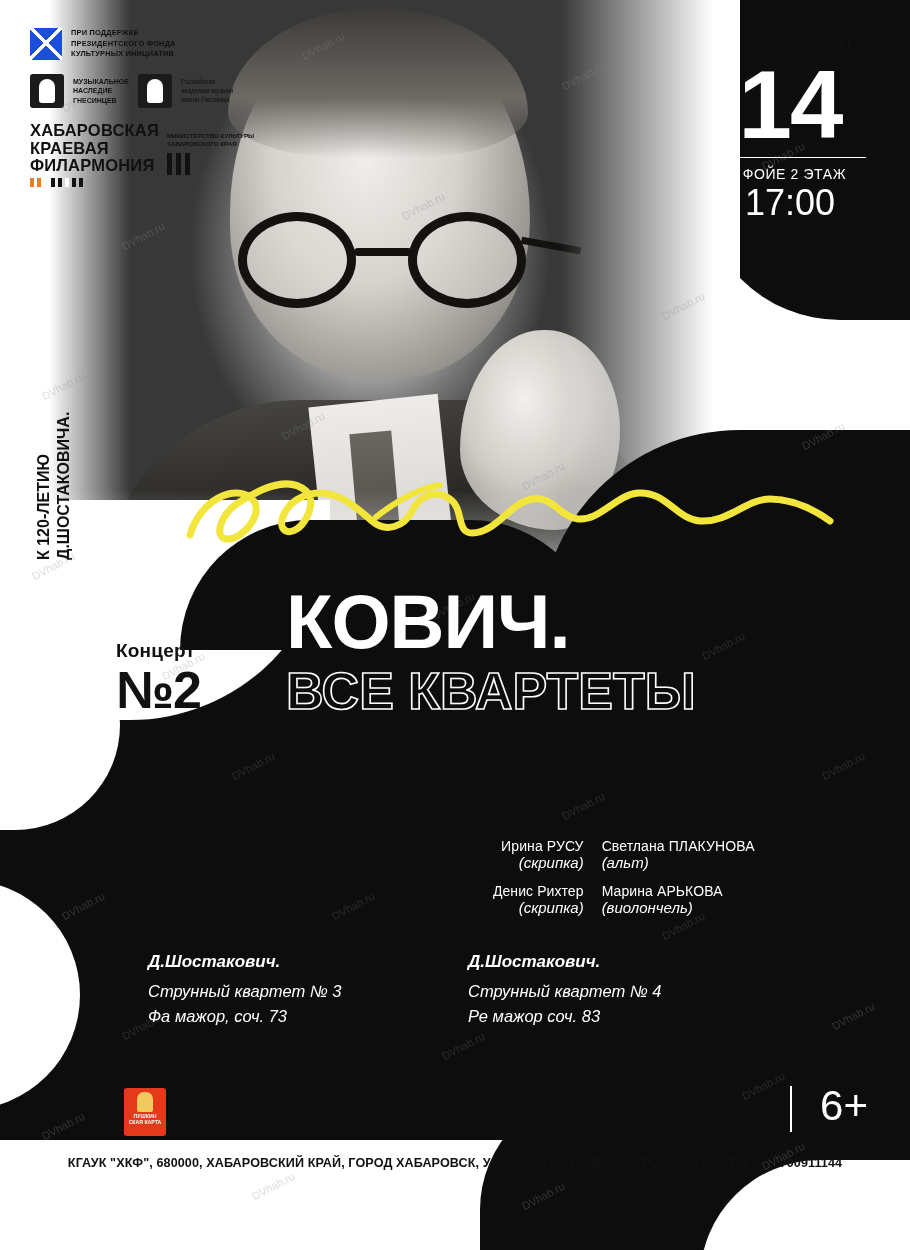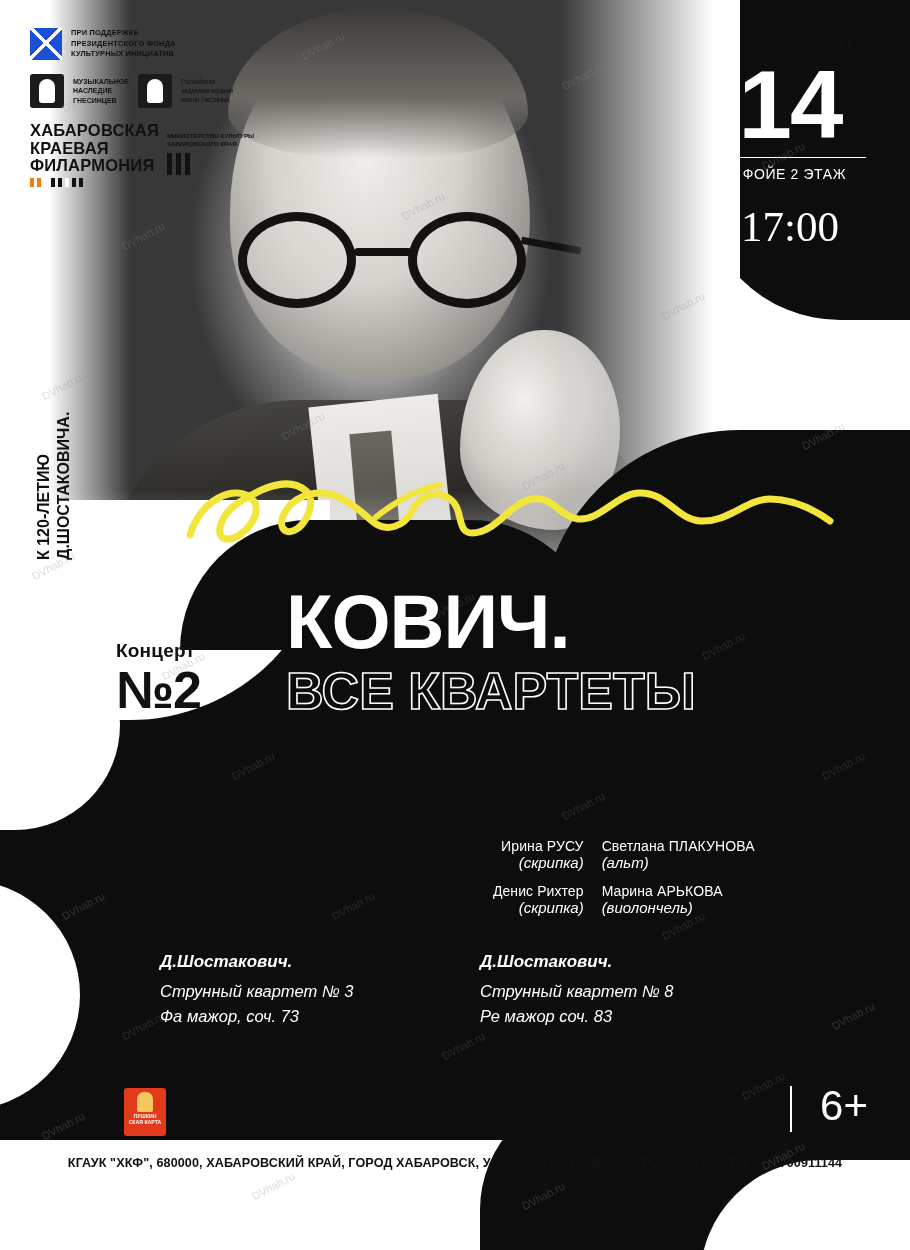--- a/index.html
+++ b/index.html
@@ -227,21 +227,21 @@
   .bars-small { display: flex; gap: 3px; margin-top: 3px; }
   .bar-s { width: 4px; height: 9px; }
 
   
   .datebox { position: absolute; right: 30px; top: 32px; width: 180px; text-align: center; z-index: 25; color: #fff; }
   .year { font-size: 20px; letter-spacing: 1px; color: #111; text-align: right; padding-right: 4px; }
   .day { font-size: 96px; font-weight: bold; line-height: .92; letter-spacing: -2px; margin-top: 6px; text-align: center; }
   .month { font-size: 22px; font-weight: bold; letter-spacing: .5px; margin-top: 2px; }
   .hr-thin { height: 1px; background: #fff; margin: 8px 14px; }
   .venue { font-size: 14px; letter-spacing: .6px; }
-  .time { font-size: 43px; margin-top: 20px; letter-spacing: 0; font-family: Liberation Serif, serif; }
+  .time { font-size: 36px; margin-top: 0; letter-spacing: 0; }
 
   
   .signature { position: absolute; left: 180px; top: 455px; width: 660px; height: 120px; z-index: 26; }
 
   
   .vert {
     position: absolute; left: 34px; top: 560px;
     transform: rotate(-90deg); transform-origin: left top;
     font-size: 16px; font-weight: bold; line-height: 1.25; color: #111;
     width: 240px; text-transform: uppercase;
@@ -266,21 +266,21 @@
   
   .performers { position: absolute; left: 380px; top: 838px; z-index: 30; color: #fff; width: 460px; }
   .perf-row { display: flex; gap: 18px; margin-bottom: 12px; }
   .perf { width: 205px; }
   .perf.right { width: 240px; }
   .perf-name { font-size: 14px; font-weight: normal; letter-spacing: .1px; }
   .perf-inst { font-size: 15px; font-style: italic; }
   .perf-row .perf:first-child { text-align: right; }
 
   
-  .program { position: absolute; left: 160px; top: 952px; z-index: 30; color: #fff; display: flex; gap: 60px; justify-content: center; }
+  .program { position: absolute; left: 148px; top: 952px; z-index: 30; color: #fff; display: flex; gap: 60px; justify-content: center; }
   .prog-col { width: 260px; }
   .prog-comp { font-size: 17px; font-weight: bold; font-style: italic; margin-bottom: 7px; }
   .prog-line { font-size: 16.5px; font-style: italic; line-height: 1.5; }
 
   
   .age {
     position: absolute; right: 42px; top: 1082px; z-index: 30;
     color: #fff; font-size: 42px; letter-spacing: 0;
   }
   .age-sep {
@@ -449,21 +449,21 @@
   </div>
 
   <div class="program">
     <div class="prog-col">
       <div class="prog-comp">Д.Шостакович.</div>
       <div class="prog-line">Струнный квартет № 3</div>
       <div class="prog-line">Фа мажор, соч. 73</div>
     </div>
     <div class="prog-col">
       <div class="prog-comp">Д.Шостакович.</div>
-      <div class="prog-line">Струнный квартет № 8</div>
+      <div class="prog-line">Струнный квартет № 4</div>
       <div class="prog-line">Ре мажор соч. 83</div>
     </div>
   </div>
 
   <div class="pushcard" style="white-space:pre-line">ПУШКИН
 СКАЯ КАРТА</div>
   <div class="age-sep"></div>
   <div class="age">6+</div>
   <div class="footer">КГАУК "ХКФ", 680000, ХАБАРОВСКИЙ КРАЙ, ГОРОД ХАБАРОВСК, УЛИЦА МУРАВЬЕВА-АМУРСКОГО, 8 ОГРН:1022700911144</div>
 

